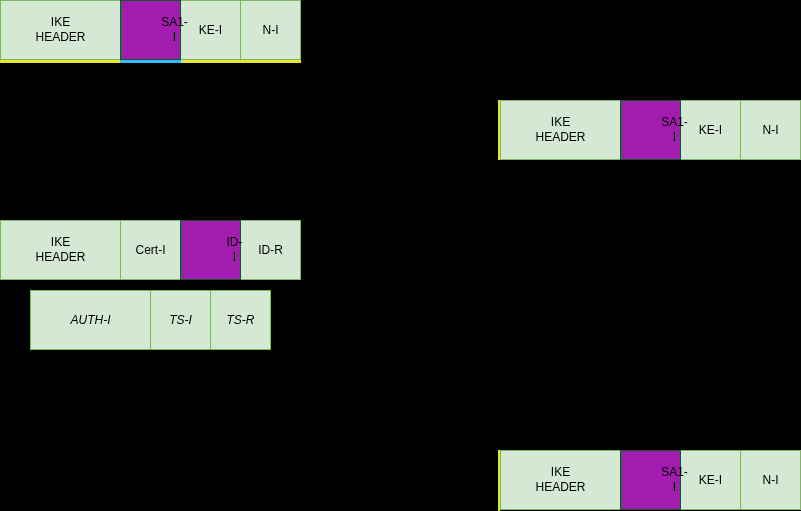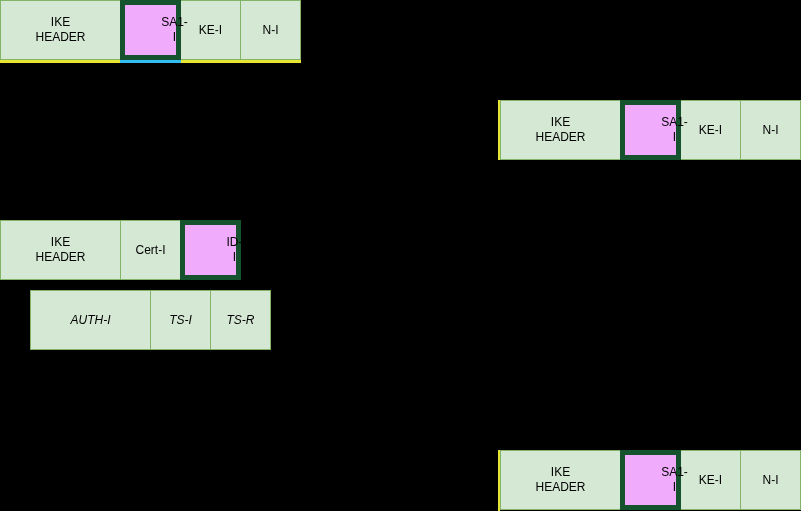--- a/index.html
+++ b/index.html
@@ -34,22 +34,22 @@
     color: #000000;
     white-space: pre-line;
   }
   .cell + .cell { margin-left: -1px; }
   .cell.wide { width: 121px; }
   .cell.green {
     background: #d5e8d4;
     border: 1px solid #82b366;
   }
   .cell.blue {
-    background: #f0abfc;
-    border: 5px solid #14532d;
+    background: #a21caf;
+    border: 1px solid #14532d;
     z-index: 2;
     padding-left: 48px;
   }
   .label { white-space: pre-line; }
   
   .underline-yellow {
     position: absolute;
     left: 0; top: 60px;
     width: 301px; height: 3px;
     background: #e6e632;
@@ -113,20 +113,23 @@
     <div class="cell green wide">
       <span class="label">IKE
 HEADER</span>
     </div>
     <div class="cell green">
       <span class="label">Cert-I</span>
     </div>
     <div class="cell blue">
       <span class="label">ID-I</span>
     </div>
+    <div class="cell green">
+      <span class="label">ID-R</span>
+    </div>
   </div>
 
   <div class="row row4">
     <div class="cell green wide">
       <span class="label">AUTH-I</span>
     </div>
     <div class="cell green">
       <span class="label">TS-I</span>
     </div>
     <div class="cell green">

